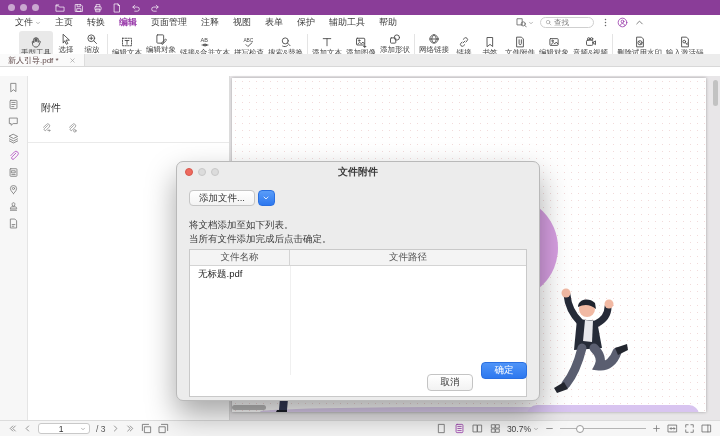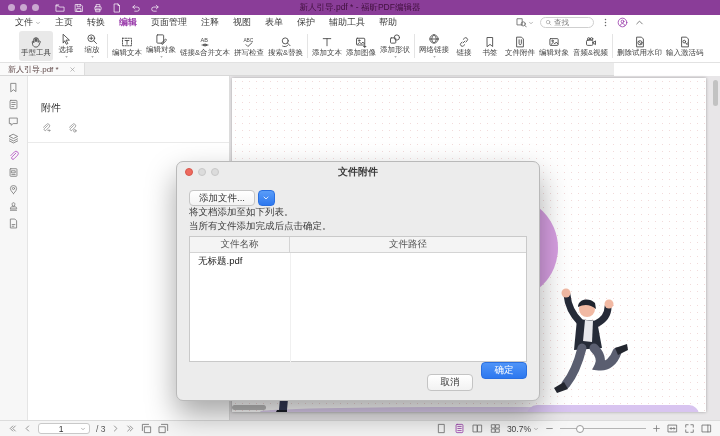--- a/index.html
+++ b/index.html
@@ -36,21 +36,21 @@
   .toolbar{position:absolute;top:30px;left:0;width:720px;height:33px;background:#fff;border-bottom:1px solid #e2e2e2;display:flex;align-items:center;padding:0 4px;z-index:5;}
   .tb-items{display:flex;align-items:center;height:100%;padding-left:15px;}
   .tb-item{display:flex;flex-direction:column;align-items:center;justify-content:center;padding:2px 2px;border-radius:3px;min-width:26px;height:30px;gap:1px;}
   .tb-item.active{background:#e9e9e9;}
   .tb-icon{width:12px;height:12px;color:#4c4c4c;}
   .tb-label{font-size:7.5px;color:#454545;white-space:nowrap;line-height:1;}
   .tb-caret{width:5px;height:4px;color:#999;line-height:0;}
   .tb-sep{width:1px;height:24px;background:#e4e4e4;margin:0 2px;flex:none;}
 
   
-  .tabbar{position:absolute;top:63px;left:0;width:614px;height:13px;background:#ececec;border-bottom:1px solid #d8d8d8;display:flex;z-index:5;}
+  .tabbar{position:absolute;top:54px;left:0;width:720px;height:13px;background:#ececec;border-bottom:1px solid #d8d8d8;display:flex;z-index:5;}
   .doc-tab{display:flex;align-items:center;gap:10px;background:#fafafa;border-right:1px solid #ddd;padding:0 8px;font-size:8px;color:#5d4646;}
   .tab-close{width:7px;height:7px;color:#999;}
 
   
   .main{position:absolute;top:76px;left:0;width:720px;height:344px;background:#e8e6e8;}
   .nav-strip{position:absolute;left:0;top:0;width:28px;height:100%;background:#f7f7f7;border-right:1px solid #e5e5e5;display:flex;flex-direction:column;align-items:center;padding-top:3px;z-index:2;}
   .nav-item{width:22px;height:17px;display:flex;align-items:center;justify-content:center;color:#7a7a7a;}
   .nav-item .ico{width:11px;height:11px;}
   .nav-item.active{color:#b14ec2;}
   .side-panel{position:absolute;left:28px;top:0;width:202px;height:100%;background:#fff;border-right:1px solid #dcdcdc;z-index:2;}
@@ -79,23 +79,23 @@
   .dlg-lights{display:flex;gap:5px;z-index:1;}
   .dlg-light{width:8px;height:8px;border-radius:50%;}
   .dlg-light.close{background:#ee6a5f;border:1px solid #d8574c;}
   .dlg-light.dim{background:#dcdcdc;border:1px solid #c8c8c8;}
   .dlg-title{position:absolute;left:0;right:0;text-align:center;font-size:10px;font-weight:bold;color:#3c3c3c;}
   .dlg-body{padding:4px 12px 0;}
   .add-row{display:flex;align-items:center;margin-top:4px;}
   .add-btn{height:16px;padding:0 9px;background:linear-gradient(#fff,#f3f3f3);border:1px solid #c6c6c6;border-radius:4px;font-size:9.5px;color:#333;display:flex;align-items:center;font-family:inherit;}
   .dd-btn{width:17px;height:16px;margin-left:3px;background:linear-gradient(#5a9df9,#2d78ef);border:1px solid #2a6fe0;border-radius:4px;display:flex;align-items:center;justify-content:center;color:#fff;}
   .dd-btn .ico{width:8px;height:8px;}
-  .dlg-hint{font-size:9.5px;color:#3a3a3a;margin-top:0;line-height:11px;}
+  .dlg-hint{font-size:9.5px;color:#3a3a3a;margin-top:13px;line-height:11px;}
   .dlg-hint+.dlg-hint{margin-top:3px;}
-  .dlg-table{margin-top:5px;border:1px solid #c9c9c9;background:#fff;height:126px;}
+  .dlg-table{margin-top:5px;border:1px solid #c9c9c9;background:#fff;height:148px;}
   .dt-header{display:flex;height:16px;background:#f4f4f4;border-bottom:1px solid #d4d4d4;}
   .dt-col{font-size:9.5px;color:#555;display:flex;align-items:center;justify-content:center;}
   .dt-col:first-of-type{width:100px;border-right:1px solid #d4d4d4;}
   .dt-col:last-of-type{flex:1;}
   .dt-body{position:relative;height:109px;}
   .dt-body::before{content:"";position:absolute;left:100px;top:0;bottom:0;width:1px;background:#f0f0f0;}
   .dt-row{display:flex;height:16px;align-items:center;}
   .dt-cell{font-size:9.5px;color:#222;padding:4px 8px;white-space:nowrap;overflow:hidden;}
   .dt-cell:first-of-type{width:100px;flex:none;}
   .dlg-footer{position:absolute;right:12px;bottom:9px;display:flex;gap:8px;}
@@ -159,21 +159,20 @@
           <path d="M6 3.5l-3 3 3 3"></path>
         </svg>
       </span>
       <span class="tb-qicon ico">
         <svg viewBox="0 0 16 16" fill="none" stroke="currentColor" stroke-width="1.2" stroke-linecap="round" stroke-linejoin="round">
           <path d="M13 6.5H6a3.3 3.3 0 000 6.6h4"></path>
           <path d="M10 3.5l3 3-3 3"></path>
         </svg>
       </span>
     </div>
-  <div class="window-title">新人引导.pdf * - 福昕PDF编辑器</div>
 </div>
 
 <div class="menubar">
   <div class="menu-items">
 
       <div class="menu-item">
         <span>文件</span>
         <span class="mi-caret ico">
           <svg viewBox="0 0 16 16" fill="none" stroke="currentColor" stroke-width="1.6" stroke-linecap="round" stroke-linejoin="round">
             <path d="M4 6l4 4 4-4"></path>

